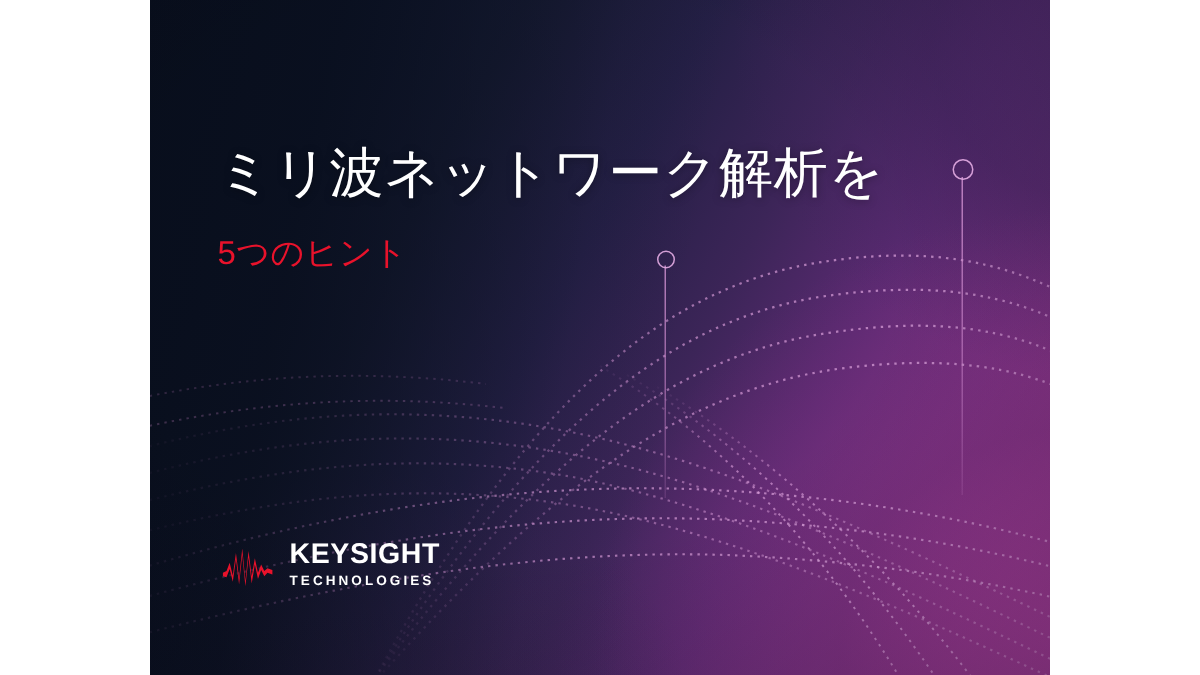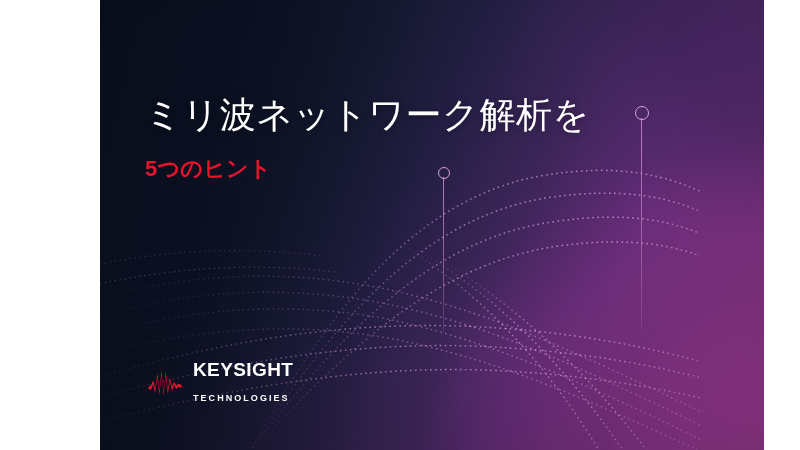--- a/index.html
+++ b/index.html
@@ -19,21 +19,21 @@
     width: 800px;
     height: 450px;
     background: #ffffff;
   }
 
   
   #slide {
     position: absolute;
     left: 100px;
     top: 0px;
-    width: 664px;
+    width: 600px;
     height: 450px;
     overflow: hidden;
     background: #12182b;
   }
 
   
   .bg-base {
     position: absolute;
     inset: 0;
     background:
@@ -108,21 +108,21 @@
     font-weight: 400;
     letter-spacing: 0.5px;
     white-space: nowrap;
     text-shadow: 0 1px 6px rgba(0,0,0,0.35);
   }
   .subtitle {
     margin-top: 12px;
     color: #e8122b;
     font-size: 22px;
     line-height: 30px;
-    font-weight: 700;
+    font-weight: 400;
     letter-spacing: 0.3px;
     white-space: nowrap;
   }
 
   
   .logo {
     position: absolute;
     left: 48px;
     top: 360px;
     display: flex;
@@ -136,21 +136,21 @@
     font-weight: 700;
     letter-spacing: 0.4px;
     line-height: 20px;
   }
   .logo-sub {
     color: #ffffff;
     font-size: 9px;
     font-weight: 700;
     letter-spacing: 2.05px;
     line-height: 12px;
-    margin-top: 12px;
+    margin-top: 1px;
   }
 </style>
 </head>
 <body>
 
 <div id="canvas">
 
   <div id="slide">
 
     <div class="bg-base"></div>

